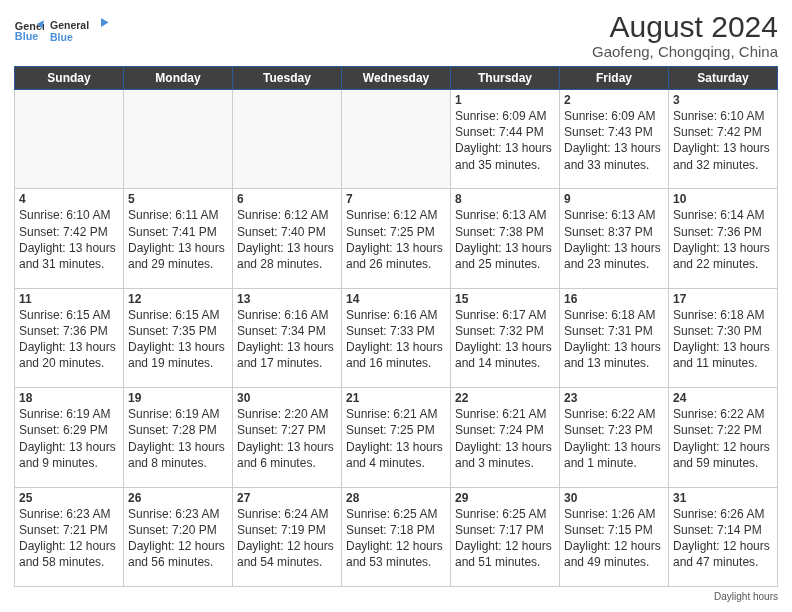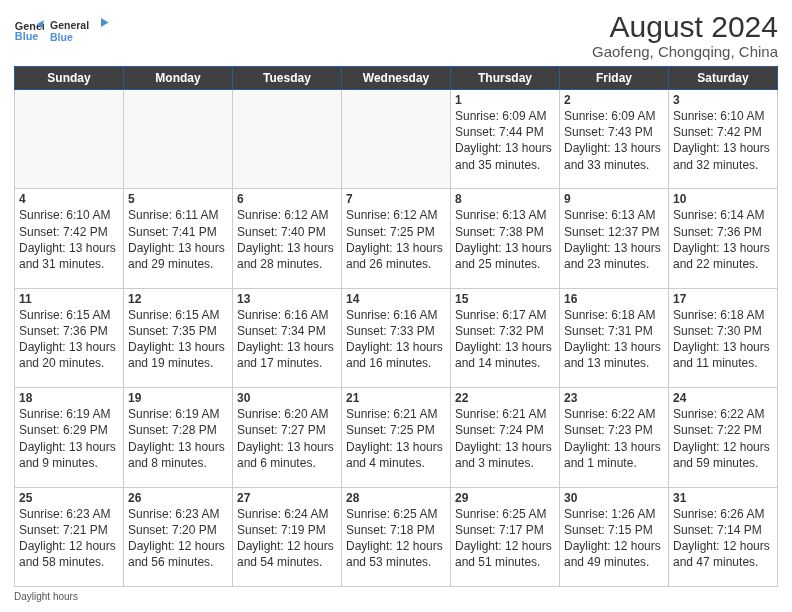--- a/index.html
+++ b/index.html
@@ -84,21 +84,21 @@
     }
     .day-info {
       font-size: 12px;
       color: #333;
       line-height: 1.35;
     }
     .footer {
       margin-top: 4px;
       font-size: 10px;
       color: #555;
-      text-align: left;
+      text-align: right;
     }
     table.calendar {
       table-layout: fixed;
     }
   </style>
 </head>
 <body>
 
 <div class="page">
   <div class="header">
@@ -195,21 +195,21 @@
           <td>
             <span class="day-num">8</span>
             <div class="day-info">Sunrise: 6:13 AM
 Sunset: 7:38 PM
 Daylight: 13 hours
 and 25 minutes.</div>
           </td>
           <td>
             <span class="day-num">9</span>
             <div class="day-info">Sunrise: 6:13 AM
-Sunset: 12:37 PM
+Sunset: 8:37 PM
 Daylight: 13 hours
 and 23 minutes.</div>
           </td>
           <td>
             <span class="day-num">10</span>
             <div class="day-info">Sunrise: 6:14 AM
 Sunset: 7:36 PM
 Daylight: 13 hours
 and 22 minutes.</div>
           </td>
@@ -275,21 +275,21 @@
           </td>
           <td>
             <span class="day-num">19</span>
             <div class="day-info">Sunrise: 6:19 AM
 Sunset: 7:28 PM
 Daylight: 13 hours
 and 8 minutes.</div>
           </td>
           <td>
             <span class="day-num">30</span>
-            <div class="day-info">Sunrise: 6:20 AM
+            <div class="day-info">Sunrise: 2:20 AM
 Sunset: 7:27 PM
 Daylight: 13 hours
 and 6 minutes.</div>
           </td>
           <td>
             <span class="day-num">21</span>
             <div class="day-info">Sunrise: 6:21 AM
 Sunset: 7:25 PM
 Daylight: 13 hours
 and 4 minutes.</div>

